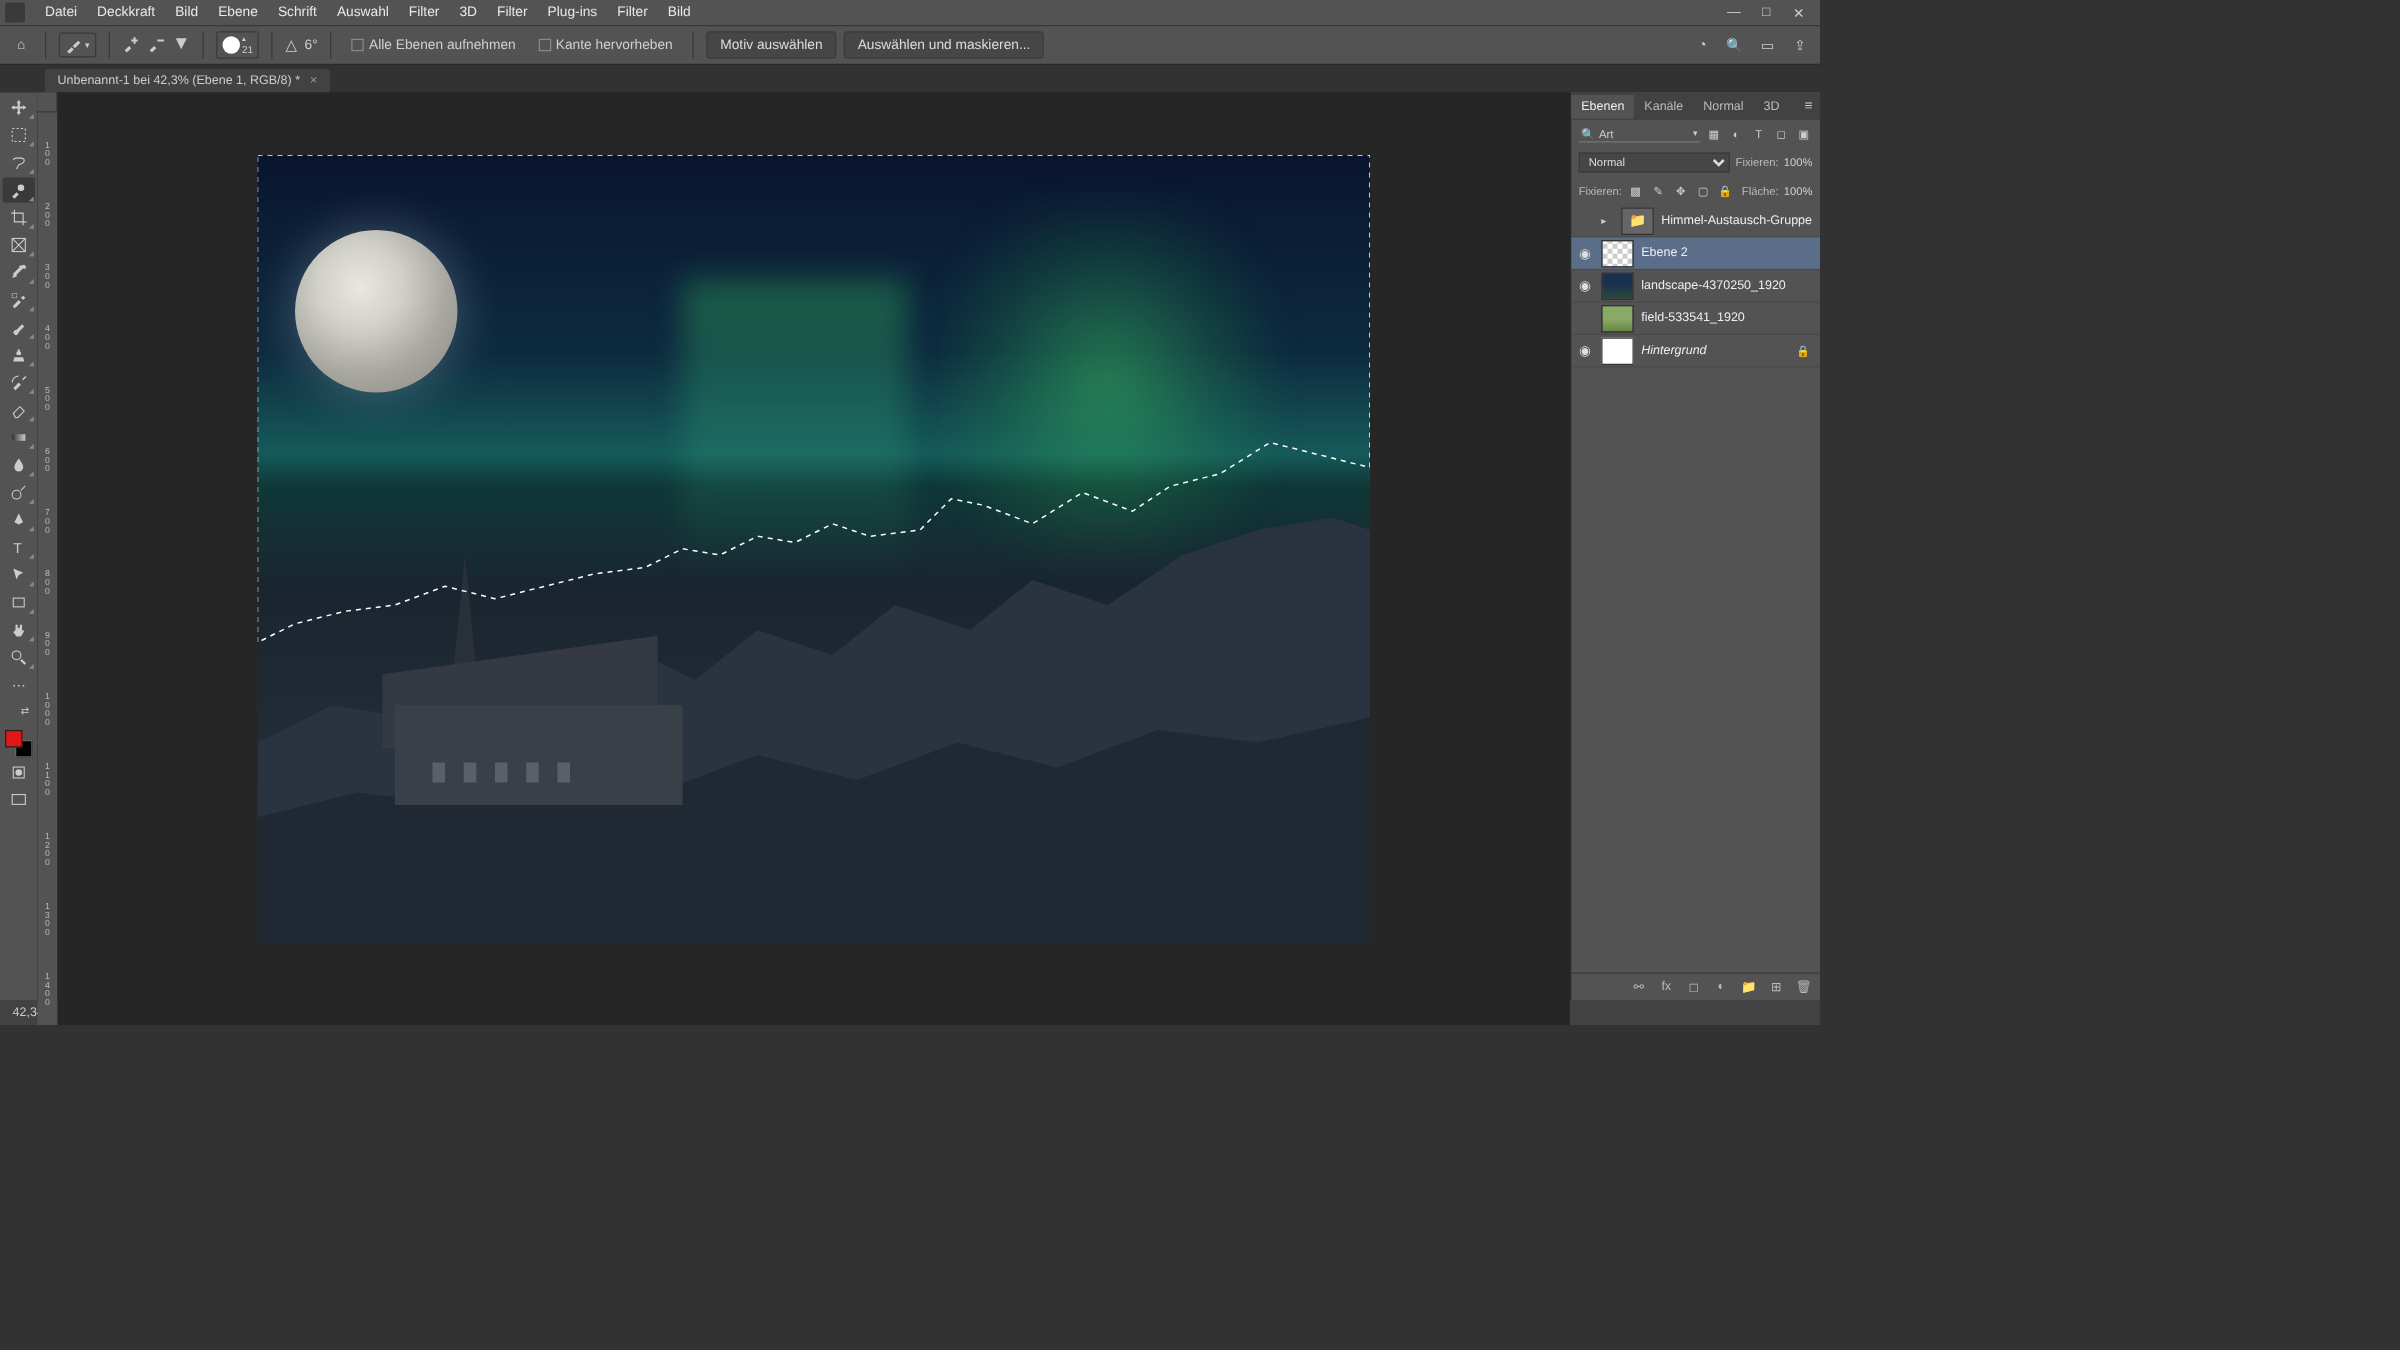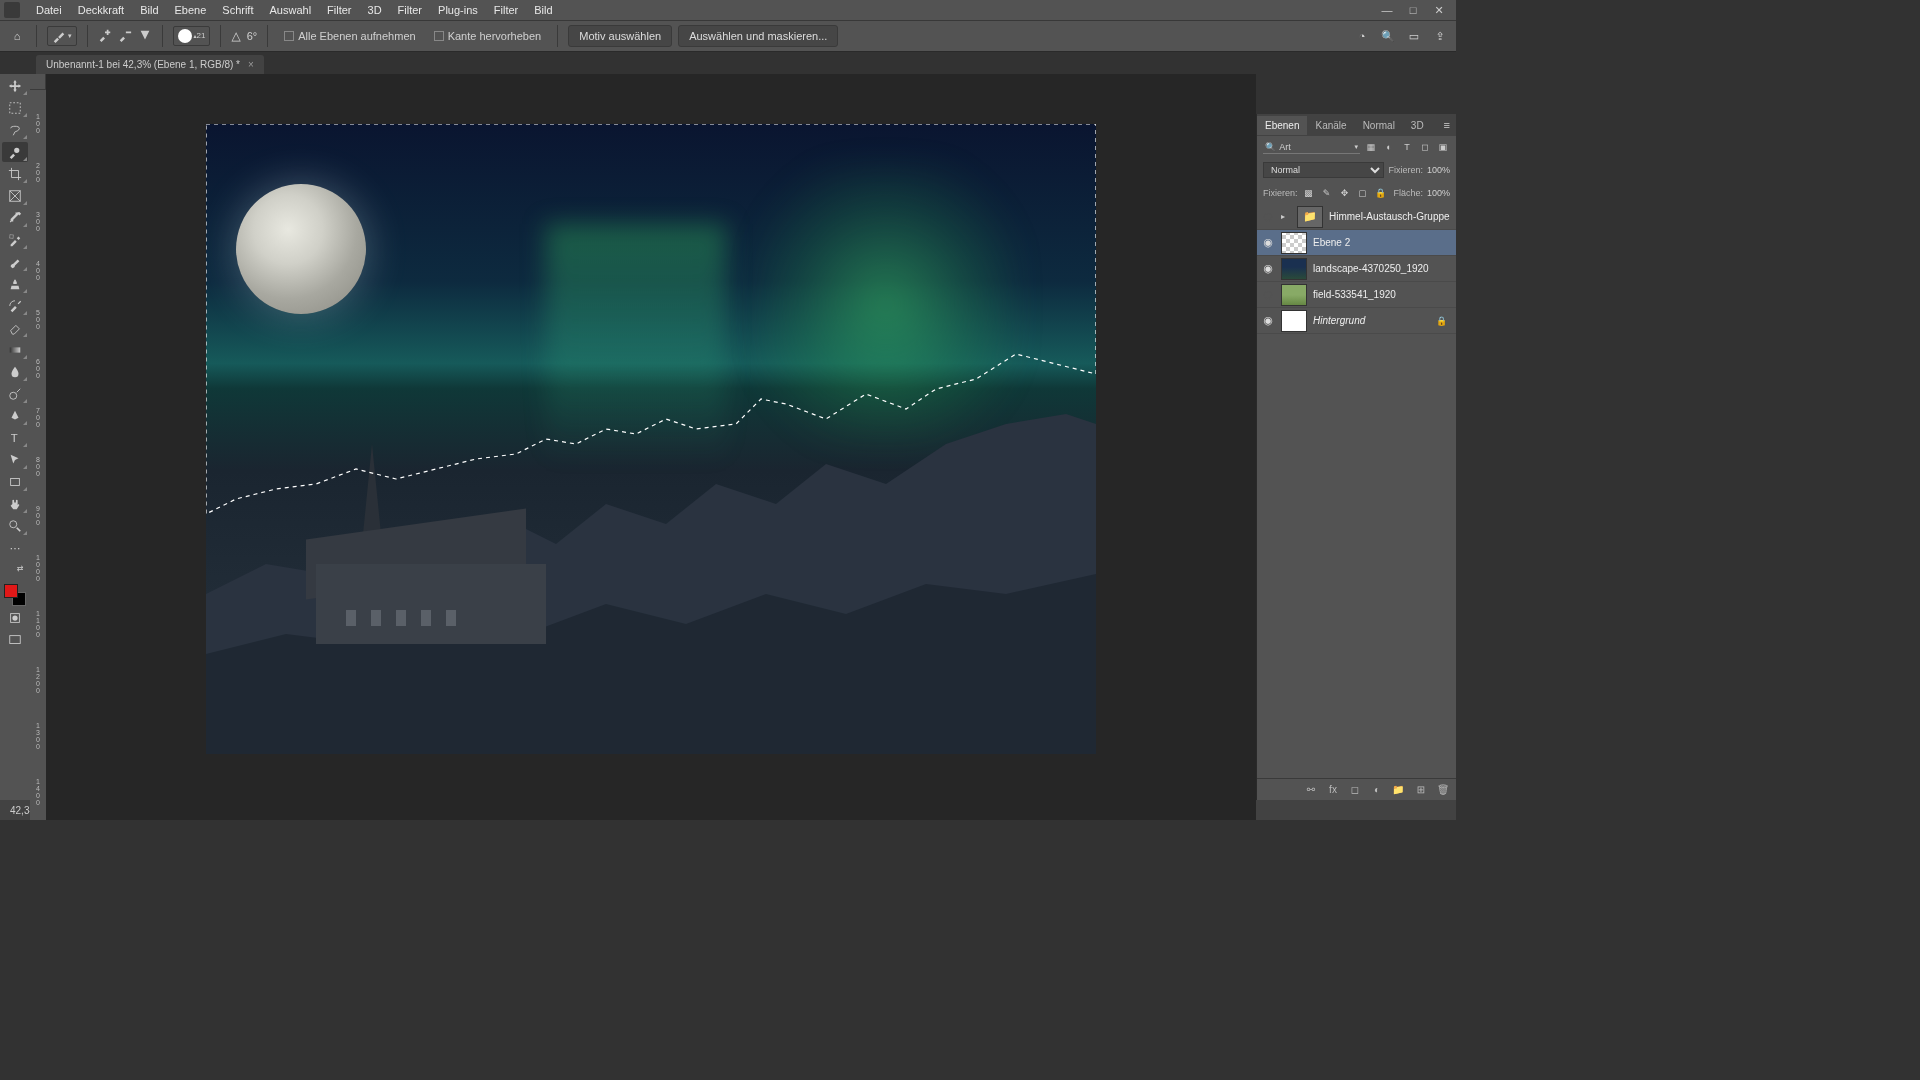--- a/index.html
+++ b/index.html
@@ -61,21 +61,21 @@
 .church { position: absolute; left: 80px; bottom: 110px; width: 280px; height: 200px; }
 .church .spire { position: absolute; left: 76px; bottom: 100px; width: 0; height: 0; border-left: 10px solid transparent; border-right: 10px solid transparent; border-bottom: 100px solid #2a3038; }
 .church .roof { position: absolute; left: 20px; bottom: 60px; width: 220px; height: 60px; background: #353a42; transform: skewY(-8deg); }
 .church .body { position: absolute; left: 30px; bottom: 0; width: 230px; height: 80px; background: #3a4048; }
 .church .win { position: absolute; width: 10px; height: 16px; background: #5a6068; bottom: 18px; }
 .selection { position: absolute; top: 0; left: 0; width: 100%; height: 100%; pointer-events: none; }
 .selection path { fill: none; stroke: #fff; stroke-width: 1.2; stroke-dasharray: 4 4; }
 .water { position: absolute; bottom: 0; width: 100%; height: 130px; background: linear-gradient(to bottom, #2a3a48, #1f2c36); }
 
 
-.rightpanel { width: 200px; background: #535353; display: flex; flex-direction: column; border-left: 1px solid #2a2a2a; margin-top: 40px; }
+.rightpanel { width: 200px; background: #535353; display: flex; flex-direction: column; border-left: 1px solid #2a2a2a; }
 .panel-tabs { height: 22px; display: flex; align-items: center; background: #424242; }
 .panel-tab { padding: 4px 8px; font-size: 10px; color: #bbb; }
 .panel-tab.active { background: #535353; color: #eee; }
 .panel-row { display: flex; align-items: center; padding: 4px 6px; gap: 4px; font-size: 9px; }
 .panel-row .search-field { flex: 1; display: flex; align-items: center; gap: 3px; border-bottom: 1px solid #777; padding: 1px 2px; }
 .panel-row .mini-icon { width: 14px; height: 14px; display: flex; align-items: center; justify-content: center; font-size: 9px; color: #ccc; }
 .panel-row select, .panel-row input { background: #464646; border: 1px solid #3a3a3a; color: #ddd; font-size: 9px; padding: 1px 3px; }
 .panel-label { font-size: 9px; color: #bbb; }
 .layer-list { flex: 1; overflow: auto; }
 .layer { display: flex; align-items: center; height: 26px; padding: 0 4px; gap: 6px; border-bottom: 1px solid #4a4a4a; }
@@ -137,21 +137,21 @@
       </svg></span>
   <span><svg width="14" height="14" viewBox="0 0 16 16">
         <path fill="#ccc" d="M2 14 L6 10 L8 12 L4 16 Z M9 4 h6 v2 h-6 Z"></path>
       </svg></span>
   <span><svg width="14" height="14" viewBox="0 0 16 16">
         <path fill="#ccc" d="M3 3 L13 3 L8 13 Z"></path>
       </svg></span>
   <div class="sep"></div>
   <div class="tool-preset">
     <div class="brush-dot"></div>
-    <div style="display:flex;flex-direction:row;font-size:8px;line-height:8px;color:#ccc">
+    <div style="display:flex;flex-direction:column;font-size:8px;line-height:8px;color:#ccc">
       <span style="font-size:6px">▴</span>
       <span>21</span>
     </div>
   </div>
   <div class="sep"></div>
   <span class="angle-icon">△</span>
   <span>6°</span>
   <div class="sep"></div>
   <div class="checkbox">
     <div class="cb"></div>

